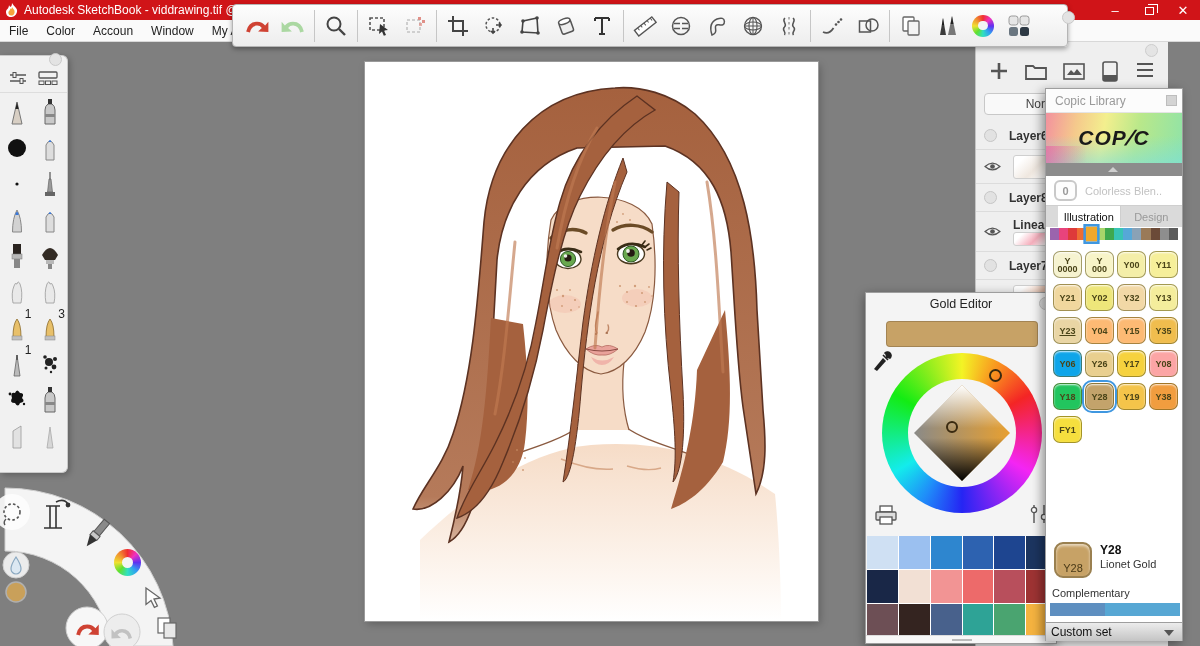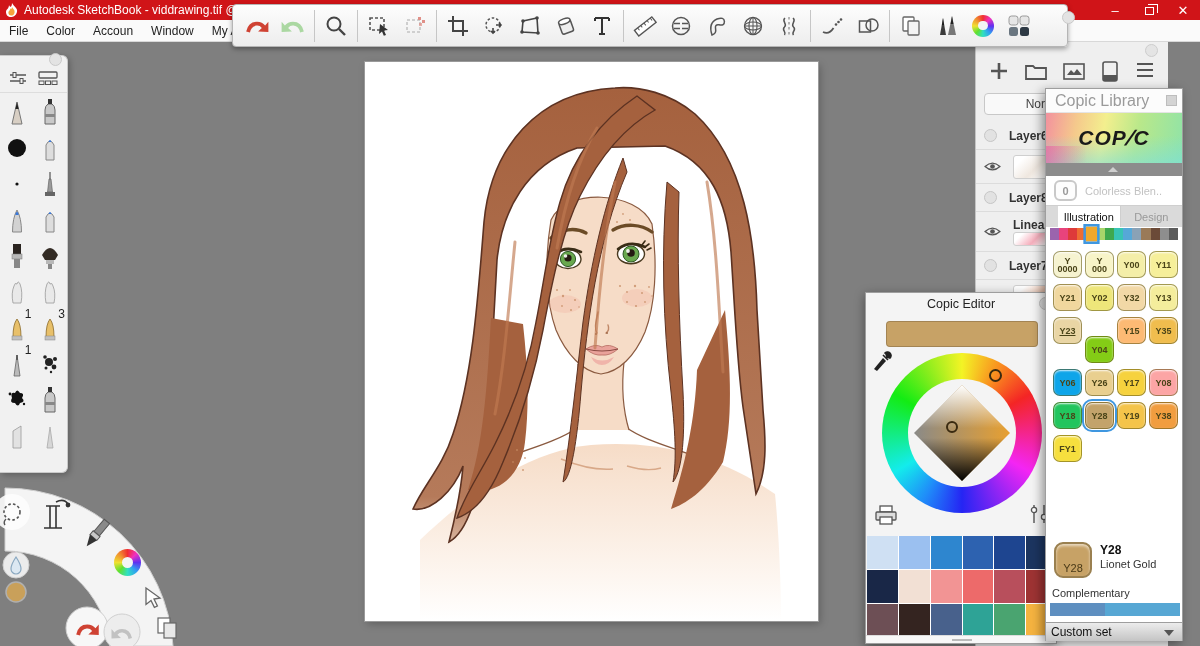--- a/index.html
+++ b/index.html
@@ -67,21 +67,21 @@
   #diamond{position:absolute;left:24px;top:24px;z-index:1;}
   #editor-grid{position:absolute;left:1px;top:243px;width:190px;display:grid;grid-template-columns:repeat(6,1fr);gap:1px;background:#fff;}
   #editor-grid div{height:33px;}
   .ce-handle{position:absolute;left:0;bottom:0;width:190px;height:8px;background:#f8f8f8;border-top:1px solid #ddd;}
   .ce-handle:after{content:"";position:absolute;left:86px;top:3px;width:20px;height:2px;background:#bbb;}
   .ce-corner-icon{position:absolute;}
 
   
   #copic{position:absolute;left:1045px;top:88px;width:138px;height:553px;background:#fff;border:1px solid #9e9e9e;box-shadow:-3px 3px 10px rgba(0,0,0,.4);z-index:18;}
   .cp-title{height:24px;display:flex;align-items:center;background:#fcfcfc;border-bottom:1px solid #e4e4e4;}
-  .cp-title span{font-size:16px;color:#9a9a9a;margin-left:9px;}
+  .cp-title span{font-size:12px;color:#9a9a9a;margin-left:9px;}
   .cp-close{position:absolute;right:5px;top:6px;width:11px;height:11px;background:#d4d4d4;border:1px solid #bdbdbd;}
   .cp-banner{height:50px;position:relative;display:flex;align-items:center;justify-content:center;
     background:linear-gradient(0deg,rgba(122,223,226,.55),rgba(255,255,255,0) 55%),linear-gradient(100deg,#f2919e,#f5c98c 22%,#f3ef8e 42%,#b9e88a 66%,#8fe3a8 100%);}
   .cp-banner:before{content:"";position:absolute;left:0;bottom:0;width:30%;height:35%;background:linear-gradient(90deg,rgba(240,80,160,.55),rgba(240,80,160,0));}
   .cp-logo{font-size:21px;font-weight:800;letter-spacing:1px;color:#1a1a1a;font-style:italic;}
   .cp-logo .slash{display:inline-block;transform:skewX(-18deg);color:#1a1a1a;font-weight:800;}
   .cp-graybar{height:13px;background:#8c8c8c;position:relative;}
   .cp-graybar:after{content:"";position:absolute;left:62px;top:4px;border-left:5px solid transparent;border-right:5px solid transparent;border-bottom:5px solid #cfcfcf;}
   .cp-blender{height:29px;display:flex;align-items:center;padding-left:8px;}
   .blender-chip{width:23px;height:21px;border:2px solid #c9c9c9;border-radius:6px;background:#fdfdfd;color:#9a9a9a;font-size:11px;font-weight:bold;display:flex;align-items:center;justify-content:center;}
@@ -723,21 +723,21 @@
             </svg>
           </span>
           <div>
             <div class="thumb" style="width: 36px; height: 24px; background: linear-gradient(135deg, rgb(255, 255, 255) 20%, rgb(243, 205, 185) 60%, rgb(255, 255, 255) 95%);"></div>
           </div>
         </div>
       </div>
   </div>
 
   <div id="color-editor">
-    <div class="ce-title">Copic Editor</div>
+    <div class="ce-title">Gold Editor</div>
     <div class="ce-close"></div>
     <div class="cur-color"></div>
     <svg class="ce-corner-icon" style="left:6px;top:58px" width="20" height="20" viewBox="0 0 20 20">
         <path d="M2,18 L11,7 l3,3 L5,20 Z" fill="#222"></path>
         <path d="M11,4 l5,5 M13,2 a2.4,2.4 0 0 1 5,5 l-3,-1 -1,-3 Z" stroke="#222" stroke-width="1.6" fill="#222"></path>
       </svg>
     <div id="wheel">
       <div class="hue-ind"></div>
       <svg id="diamond" width="112" height="112" viewBox="0 0 112 112">
         <polygon points="56,8 104,56 56,104 8,56" fill="url(#svH)"></polygon>
@@ -822,21 +822,21 @@
     <div id="copic-grid">
         <div class="cop-sw" style="background: rgb(246, 243, 208);">Y<br>0000</div>
         <div class="cop-sw" style="background: rgb(248, 244, 200);">Y<br>000</div>
         <div class="cop-sw" style="background: rgb(244, 238, 168);">Y00</div>
         <div class="cop-sw" style="background: rgb(246, 239, 154);">Y11</div>
         <div class="cop-sw" style="background: rgb(240, 215, 158);">Y21</div>
         <div class="cop-sw" style="background: rgb(238, 230, 122);">Y02</div>
         <div class="cop-sw" style="background: rgb(242, 216, 166);">Y32</div>
         <div class="cop-sw" style="background: rgb(244, 237, 156);">Y13</div>
         <div class="cop-sw" style="background: rgb(233, 213, 164); text-decoration: underline;">Y23</div>
-        <div class="cop-sw" style="background: #84cc16; margin-top: 19px;">Y04</div>
+        <div class="cop-sw" style="background: #fdba74;">Y04</div>
         <div class="cop-sw" style="background: #fdba74;">Y15</div>
         <div class="cop-sw" style="background: rgb(240, 189, 78);">Y35</div>
         <div class="cop-sw" style="background: #0ea5e9;">Y06</div>
         <div class="cop-sw" style="background: rgb(233, 207, 143);">Y26</div>
         <div class="cop-sw" style="background: rgb(246, 210, 62);">Y17</div>
         <div class="cop-sw" style="background: #fca5a5;">Y08</div>
         <div class="cop-sw" style="background: #22c55e;">Y18</div>
         <div class="cop-sw sel" style="background: rgb(195, 163, 107);">Y28</div>
         <div class="cop-sw" style="background: rgb(244, 196, 74);">Y19</div>
         <div class="cop-sw" style="background: rgb(241, 157, 63);">Y38</div>

